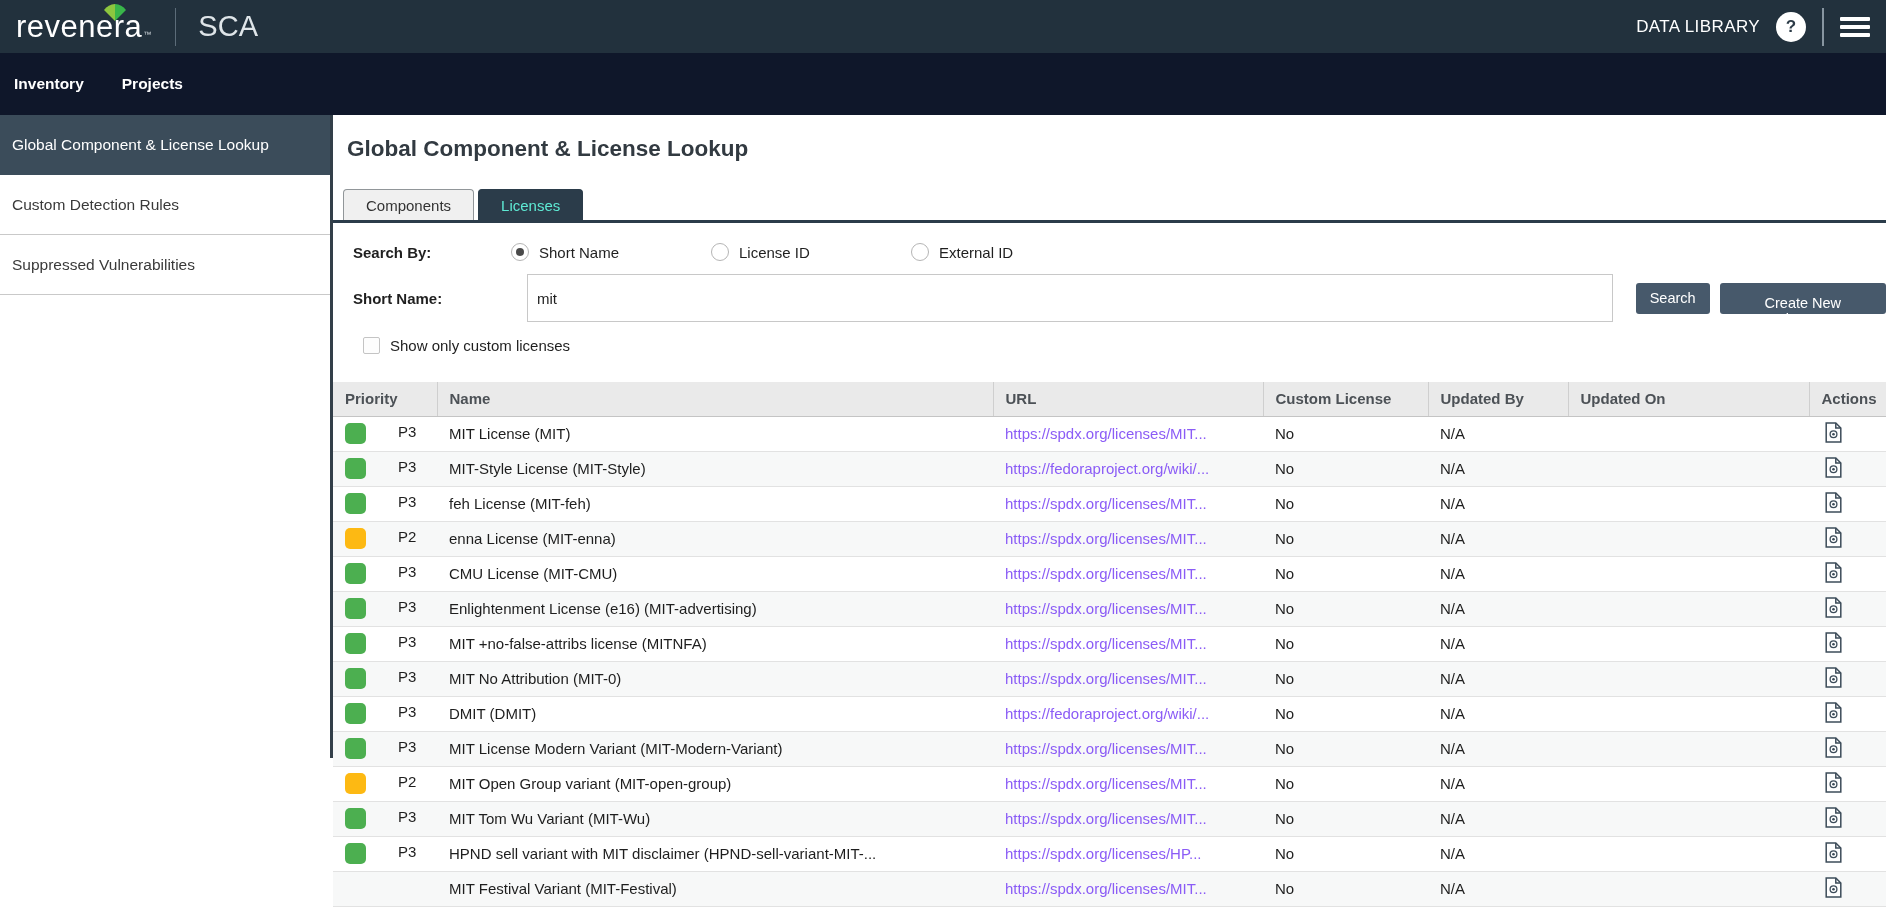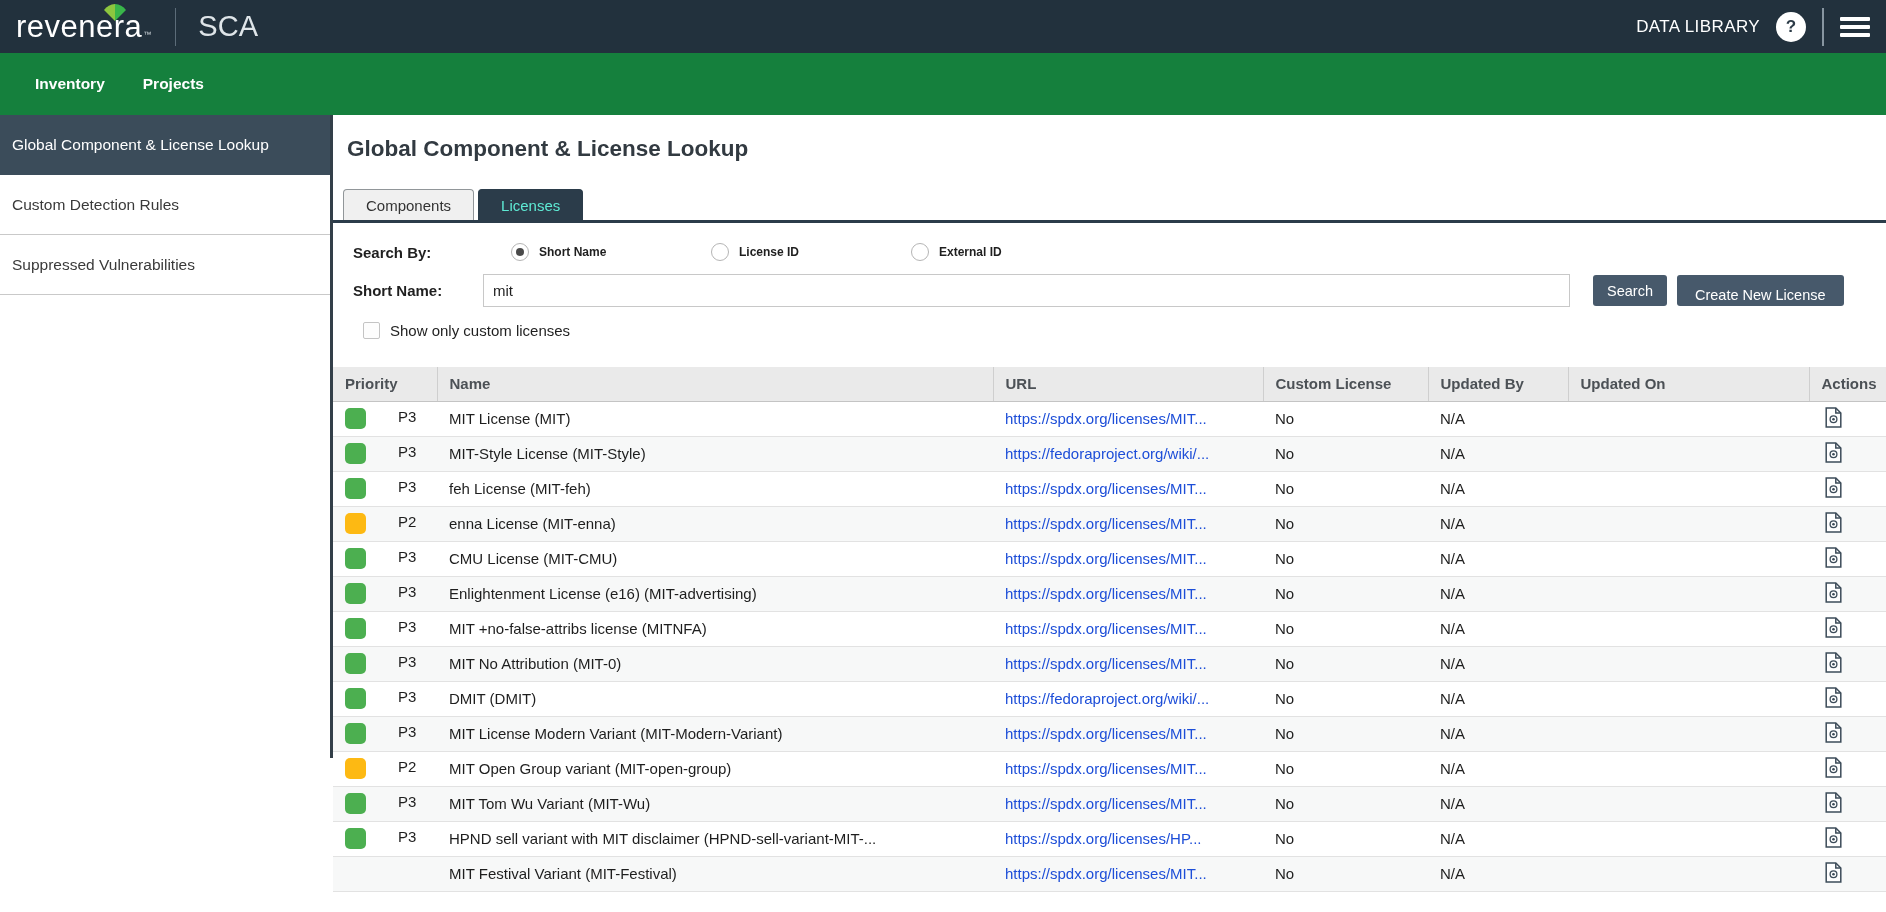--- a/index.html
+++ b/index.html
@@ -16,21 +16,21 @@
   .product-name { color: #dfe5e9; font-size: 29px; line-height: 1; }
   .topbar-right { margin-left: auto; display: flex; align-items: center; gap: 16px; }
   .data-library { color: #fff; font-size: 17px; letter-spacing: .4px; cursor: pointer; }
   .help-circle { width: 30px; height: 30px; border-radius: 50%; background: #fff; color: #2c3b47;
     font-weight: bold; font-size: 17px; display: flex; align-items: center; justify-content: center; cursor: pointer; }
   .top-divider { width: 2px; height: 38px; background: #8795a0; }
   .hamburger { cursor: pointer; padding: 2px 0; }
   .hamburger span { display: block; width: 30px; height: 4px; background: #fff; border-radius: 1px; margin: 4px 0; }
 
   
-  .navbar { height: 62px; background: #15803d; display: flex; align-items: center; padding-left: 35px; gap: 38px; }
+  .navbar { height: 62px; background: #0f172a; display: flex; align-items: center; padding-left: 14px; gap: 38px; }
   .nav-item { color: #fff; font-size: 15.5px; font-weight: bold; cursor: pointer; }
 
   
   .layout { display: flex; height: 797px; }
   .sidebar { width: 333px; flex: 0 0 333px; height: 643px; border-right: 3px solid #333f49; background: #fff; }
   .side-item { height: 60px; display: flex; align-items: center; padding: 0 12px; font-size: 15.5px;
     color: #3a3a3a; border-bottom: 1px solid #c9c9c9; cursor: pointer; background: #fff; }
   .side-item.active { background: #3b4c5a; color: #fff; border-bottom: 1px solid #3b4c5a; }
 
   main { flex: 1; background: #fff; }
@@ -48,43 +48,43 @@
   .form-row { display: flex; align-items: center; }
   .row-radios { margin-bottom: 13px; }
   .row-field { margin-bottom: 13px; }
   .form-label { width: 105px; font-weight: bold; font-size: 15px; color: #1f1f1f; flex: 0 0 105px; }
   .radio-group { display: flex; margin-left: 53px; }
   .radio-option { display: flex; align-items: center; width: 200px; cursor: pointer; }
   .radio-circle { width: 18px; height: 18px; border-radius: 50%; border: 1px solid #b5b5b5; background: #fff;
     margin-right: 10px; display: flex; align-items: center; justify-content: center; flex: 0 0 18px; }
   .radio-dot { width: 8px; height: 8px; border-radius: 50%; background: #4a4a4a; display: none; }
   .radio-option.selected .radio-dot { display: block; }
-  .radio-label { font-size: 12px; color: #1f1f1f; font-weight: bold; }
-  .text-input { margin-left: 25px; width: 1087px; height: 33px; border: 1px solid #c8c8c8; font-size: 15px;
+  .radio-label { font-size: 15px; color: #1f1f1f; }
+  .text-input { margin-left: 69px; width: 1087px; height: 48px; border: 1px solid #c8c8c8; font-size: 15px;
     padding: 0 9px; color: #1f1f1f; font-family: "Liberation Sans", "DejaVu Sans", sans-serif; }
   .btn { height: 31px; background: #47596b; color: #fff; border: none; border-radius: 3px; font-size: 14.5px;
     padding: 0 14px; cursor: pointer; font-family: "Liberation Sans", "DejaVu Sans", sans-serif; }
   .btn-search { margin-left: 23px; }
   .btn-create { margin-left: 10px; padding: 12px 18px; }
   .row-checkbox { margin-left: 10px; height: 20px; }
   .checkbox { width: 17px; height: 17px; border: 1px solid #c4c4c4; border-radius: 2px; background: #fdfdfd;
     margin-right: 10px; cursor: pointer; flex: 0 0 17px; }
   .checkbox-label { font-size: 15px; color: #1f1f1f; }
 
   
   table { width: 100%; border-collapse: collapse; margin-top: 27px; table-layout: fixed; }
   thead th { background: #eaeaea; height: 34px; text-align: left; font-size: 15px; font-weight: bold; color: #4c5156;
     padding: 0 12px; border-right: 1px solid #cfcfcf; border-bottom: 1px solid #c4c4c4; }
   thead th:last-child { border-right: none; }
   tbody td { height: 35px; padding: 0 12px; font-size: 15px; color: #1e1e1e; border-bottom: 1px solid #e2e2e2;
     white-space: nowrap; overflow: hidden; }
   tbody tr:nth-child(even) { background: #f7f8f8; }
   .prio-wrap { display: flex; align-items: flex-start; gap: 17px; }
   .prio-badge { width: 21px; height: 21px; border-radius: 5px; margin-right: 15px; flex: 0 0 21px; }
-  .url-link { color: #1d4ed8; text-decoration: none; cursor: pointer; }
+  .url-link { color: #8b5cf6; text-decoration: none; cursor: pointer; }
   .action-icon { display: inline-flex; cursor: pointer; margin-left: 4px; }
 </style>
 </head>
 <body>
 
 <header class="topbar">
   <div class="brand">
     <span class="brand-name">revenera</span>
     <svg class="brand-leaf" width="30" height="17" viewBox="0 0 30 17">
       <path d="M15 17 L4 6 A 16 16 0 0 1 15 0 Z" fill="#8dc63f"></path>

